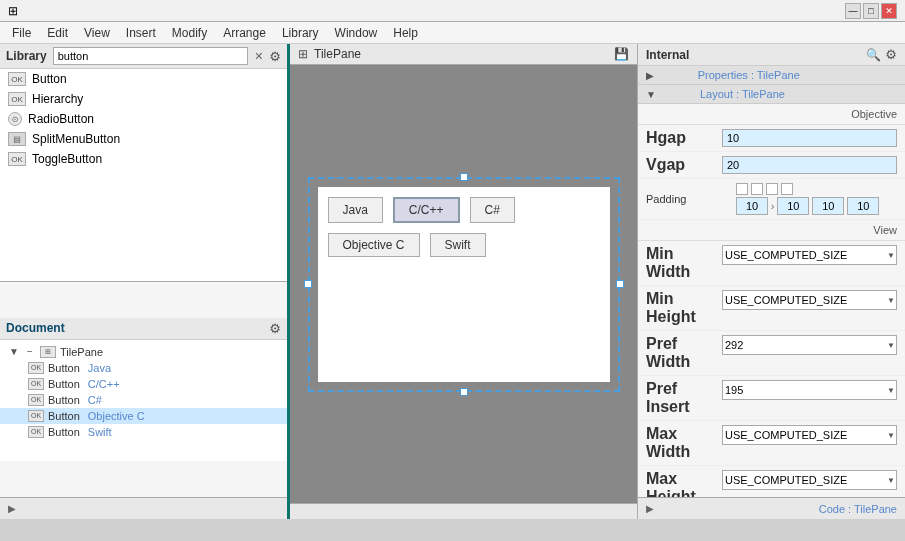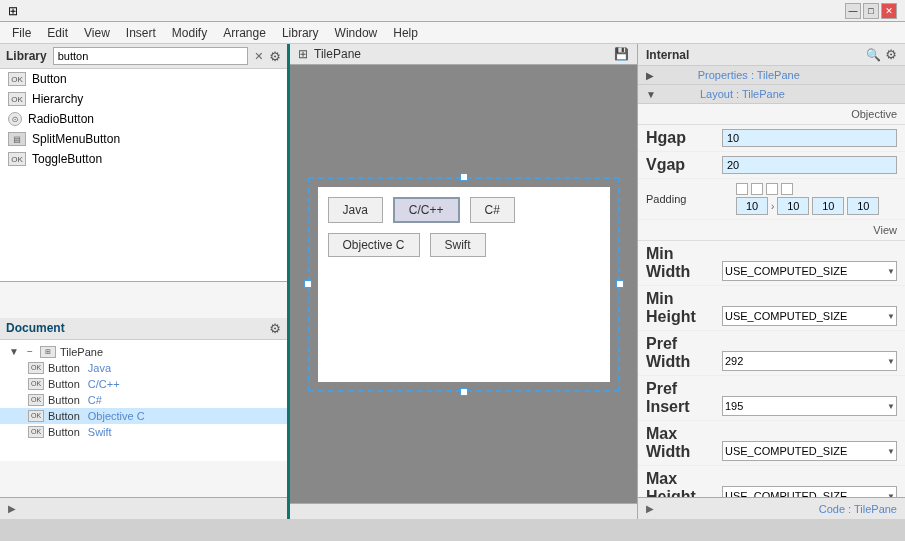--- a/index.html
+++ b/index.html
@@ -270,21 +270,21 @@
     .size-label {
       text-align: right;
       padding: 4px 8px;
       color: #555;
       font-size: 11px;
       border-bottom: 1px solid #ddd;
     }
 
     .inspector-select-row {
       display: flex;
-      align-items: flex-end;
+      align-items: flex-start;
       padding: 4px 8px;
       border-bottom: 1px solid #eee;
       gap: 6px;
     }
     .inspector-select {
       flex: 1;
       height: 20px;
       border: 1px solid #aaa;
       background: white;
       font-size: 11px;

